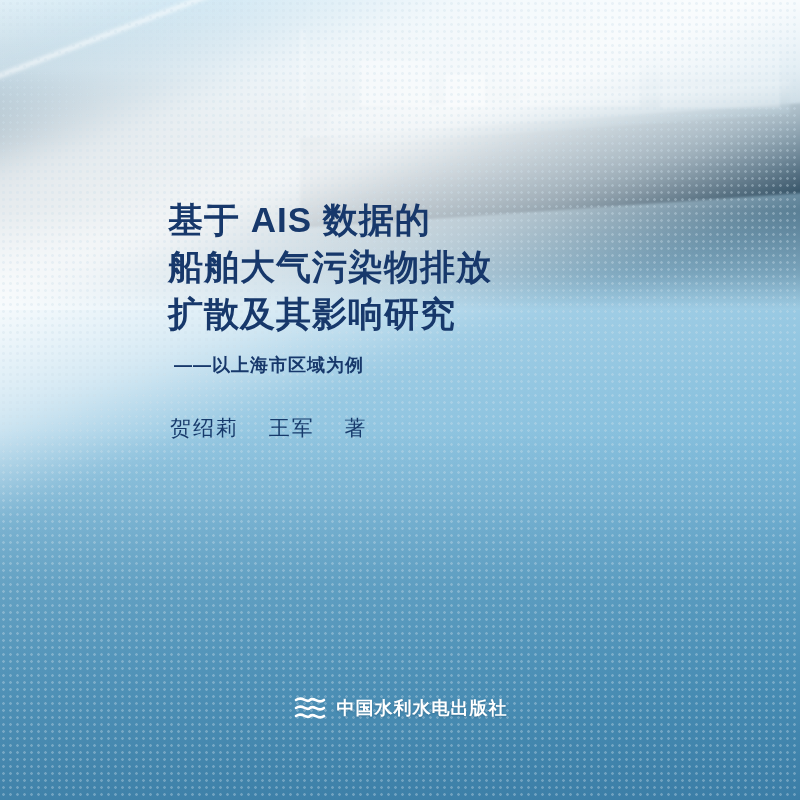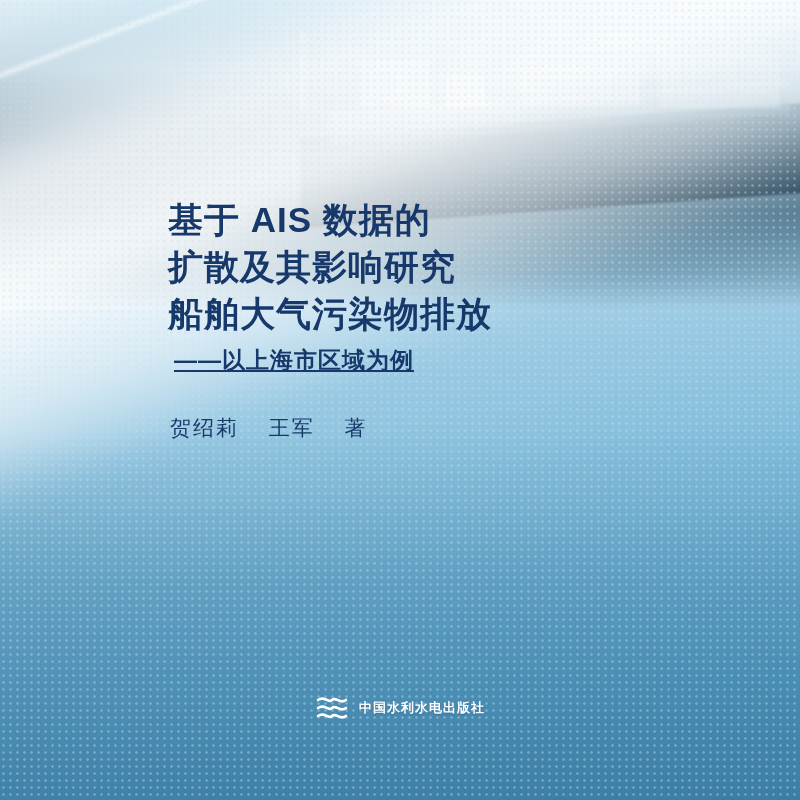--- a/index.html
+++ b/index.html
@@ -123,28 +123,27 @@
   .title-line {
     font-size: 35px;
     font-weight: bold;
     color: #17386b;
     letter-spacing: 1px;
     line-height: 47px;
     white-space: nowrap;
     font-family: "Liberation Sans", sans-serif;
   }
   .subtitle {
-    margin-top: 8px;
+    margin-top: 16px;
     margin-left: 6px;
-    font-size: 23px;
+    font-size: 18px;
     font-weight: bold;
     color: #17386b;
     letter-spacing: 1px;
     white-space: nowrap;
-    text-decoration: underline;
   }
   .authors {
     position: absolute;
     left: 170px;
     top: 414px;
     font-size: 21px;
     color: #173a6b;
     letter-spacing: 2px;
     white-space: nowrap;
   }
@@ -162,21 +161,21 @@
     display: inline-flex;
     align-items: center;
     gap: 10px;
   }
   .pub-mark {
     width: 34px;
     height: 28px;
     position: relative;
   }
   .pub-name {
-    font-size: 13px;
+    font-size: 18px;
     font-weight: bold;
     color: #ffffff;
     letter-spacing: 1px;
     text-shadow: 0 1px 2px rgba(20,60,90,0.35);
     white-space: nowrap;
   }
   .pub-url {
     margin-top: 7px;
     font-size: 12.5px;
     font-weight: bold;
@@ -220,22 +219,22 @@
 
     <div class="diag-light"></div>
     <div class="diag-edge"></div>
 
     <div class="dots2"></div>
     <div class="dots"></div>
 
     <div class="text-layer">
       <div class="title-block">
         <div class="title-line">基于 AIS 数据的</div>
+        <div class="title-line">船舶大气污染物排放</div>
         <div class="title-line">扩散及其影响研究</div>
-        <div class="title-line">船舶大气污染物排放</div>
         <div class="subtitle">——以上海市区域为例</div>
       </div>
 
       <div class="authors">
         <span>贺绍莉</span>
         <span class="author-gap"></span>
         <span>王军</span>
         <span class="author-gap"></span>
         <span>著</span>
       </div>

